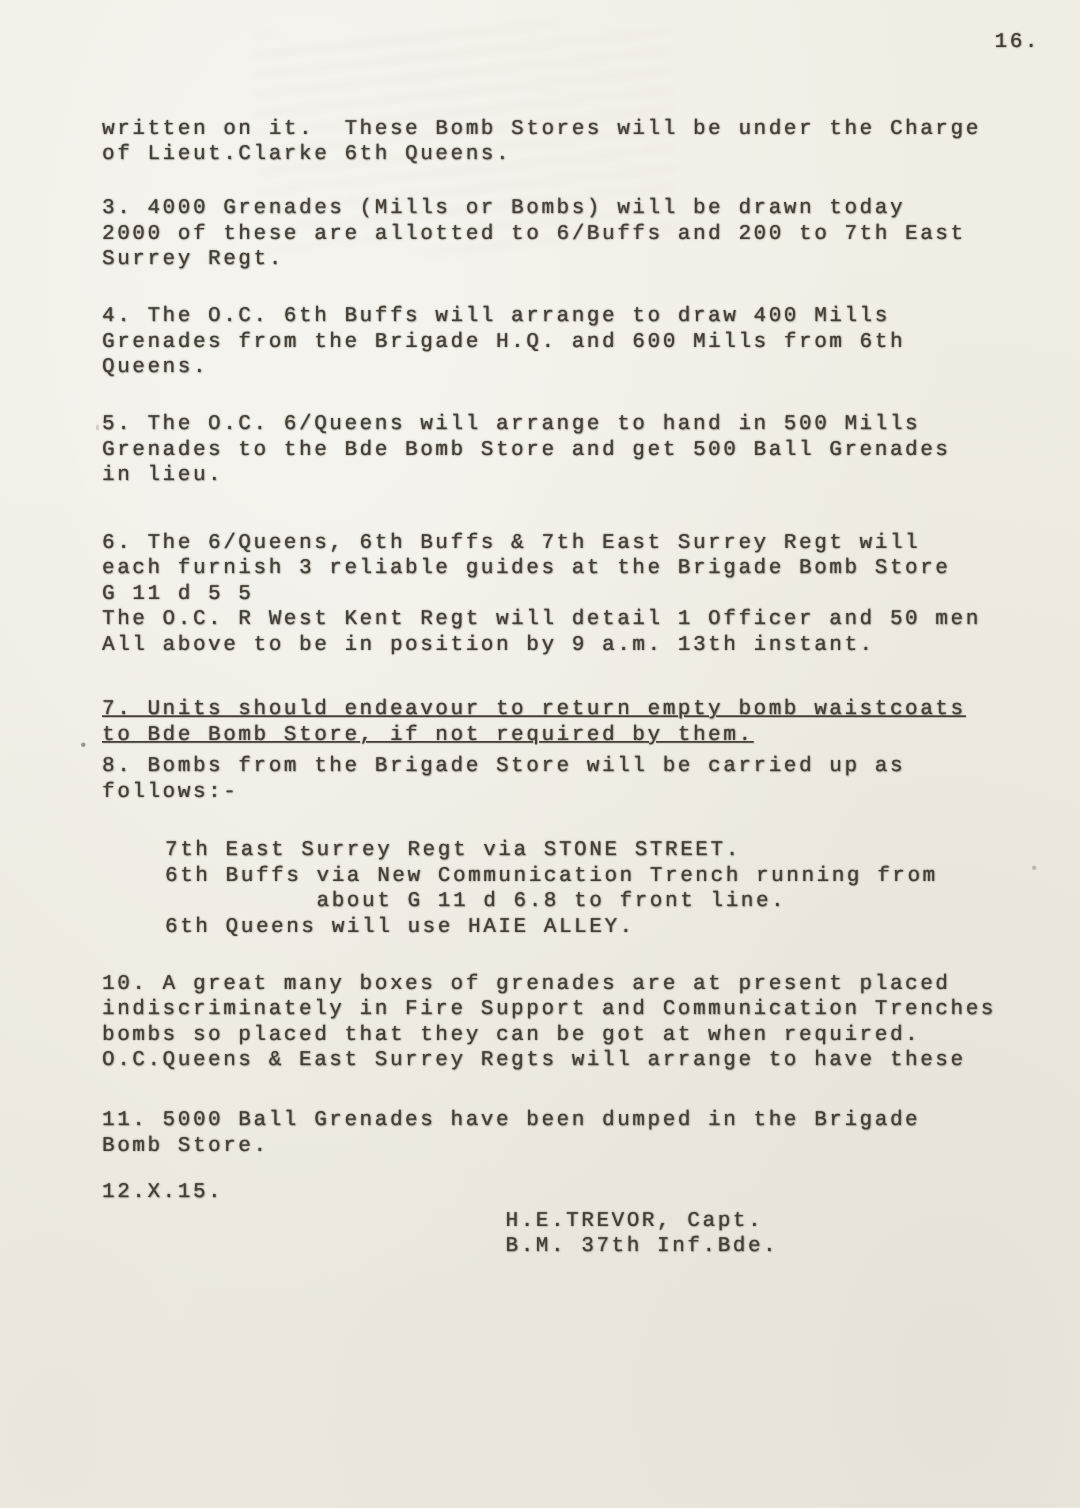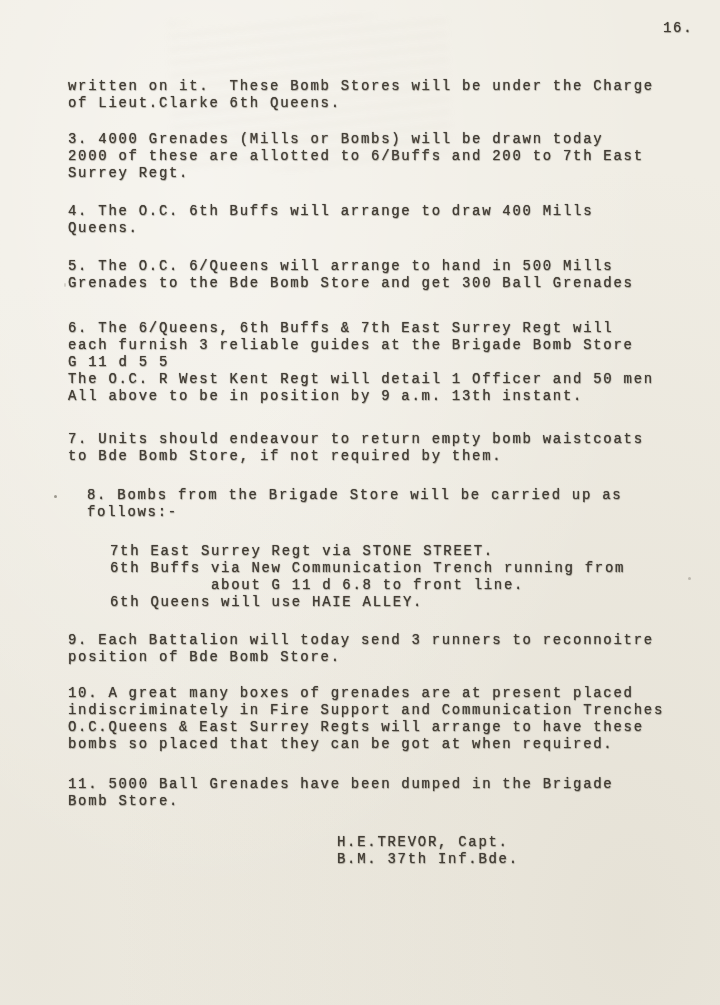--- a/index.html
+++ b/index.html
@@ -33,26 +33,26 @@
     filter:blur(3px);
     opacity:.38;
     transform:rotate(-2deg);
     pointer-events:none;
   }
   main.body{display:block;padding:78px 0 0 68px;}
   .para{margin-bottom:21px;}
   .line{white-space:pre;}
   .para-continuation{margin-bottom:19px;}
   .para-p6{margin-bottom:26px;margin-top:28px;}
-  .para-p7{margin-bottom:22px;}
-  .para-p8{margin-bottom:22px;margin-left:19px;}
+  .para-p7{margin-bottom:4px;text-decoration:underline;}
+  .para-p8{margin-bottom:22px;}
   .para-routes{margin-left:42px;margin-bottom:21px;font-family:Liberation Mono, monospace;}
   .para-p9{margin-bottom:19px;}
   .para-p10{margin-bottom:23px;}
-  .para-p11{margin-bottom:24px;}
+  .para-p11{margin-bottom:14px;}
   .dateline{margin:0 0 2px 68px;}
   .signature{margin-left:337px;}
   .speck{position:absolute;border-radius:50%;background:rgba(86,80,69,0.55);}
   .speck.s1{left:54px;top:495px;width:3px;height:3px;}
   .speck.s2{left:688px;top:577px;width:3px;height:3px;opacity:.55;}
   .speck.s3{left:64px;top:283px;width:2px;height:4px;opacity:.4;}
 </style>
 </head>
 <body>
 
@@ -65,25 +65,27 @@
         <div class="line">written on it.  These Bomb Stores will be under the Charge</div>
         <div class="line">of Lieut.Clarke 6th Queens.</div>
       </div>
       <div class="para para-p3">
         <div class="line">3. 4000 Grenades (Mills or Bombs) will be drawn today</div>
         <div class="line">2000 of these are allotted to 6/Buffs and 200 to 7th East</div>
         <div class="line">Surrey Regt.</div>
       </div>
       <div class="para para-p4">
         <div class="line">4. The O.C. 6th Buffs will arrange to draw 400 Mills</div>
+        <div class="line">Grenades from the Brigade H.Q. and 600 Mills from 6th</div>
         <div class="line">Queens.</div>
       </div>
       <div class="para para-p5">
         <div class="line">5. The O.C. 6/Queens will arrange to hand in 500 Mills</div>
-        <div class="line">Grenades to the Bde Bomb Store and get 300 Ball Grenades</div>
+        <div class="line">Grenades to the Bde Bomb Store and get 500 Ball Grenades</div>
+        <div class="line">in lieu.</div>
       </div>
       <div class="para para-p6">
         <div class="line">6. The 6/Queens, 6th Buffs &amp; 7th East Surrey Regt will</div>
         <div class="line">each furnish 3 reliable guides at the Brigade Bomb Store</div>
         <div class="line">G 11 d 5 5</div>
         <div class="line">The O.C. R West Kent Regt will detail 1 Officer and 50 men</div>
         <div class="line">All above to be in position by 9 a.m. 13th instant.</div>
       </div>
       <div class="para para-p7">
         <div class="line">7. Units should endeavour to return empty bomb waistcoats</div>
@@ -92,36 +94,33 @@
       <div class="para para-p8">
         <div class="line">8. Bombs from the Brigade Store will be carried up as</div>
         <div class="line">follows:-</div>
       </div>
       <div class="para para-routes">
         <div class="line">7th East Surrey Regt via STONE STREET.</div>
         <div class="line">6th Buffs via New Communication Trench running from</div>
         <div class="line">          about G 11 d 6.8 to front line.</div>
         <div class="line">6th Queens will use HAIE ALLEY.</div>
       </div>
-      <div class="para para-p9">
-        <div class="line">9. Each Battalion will today send 3 runners to reconnoitre</div>
-        <div class="line">position of Bde Bomb Store.</div>
-      </div>
       <div class="para para-p10">
         <div class="line">10. A great many boxes of grenades are at present placed</div>
         <div class="line">indiscriminately in Fire Support and Communication Trenches</div>
+        <div class="line">bombs so placed that they can be got at when required.</div>
         <div class="line">O.C.Queens &amp; East Surrey Regts will arrange to have these</div>
-        <div class="line">bombs so placed that they can be got at when required.</div>
       </div>
       <div class="para para-p11">
         <div class="line">11. 5000 Ball Grenades have been dumped in the Brigade</div>
         <div class="line">Bomb Store.</div>
       </div>
     </main>
 
+  <div class="dateline ink">12.X.15.</div>
 
   <div class="signature ink">
     <div class="line">H.E.TREVOR, Capt.</div>
     <div class="line">B.M. 37th Inf.Bde.</div>
   </div>
 
   <div class="speck s1"></div>
   <div class="speck s2"></div>
   <div class="speck s3"></div>
 </div>

